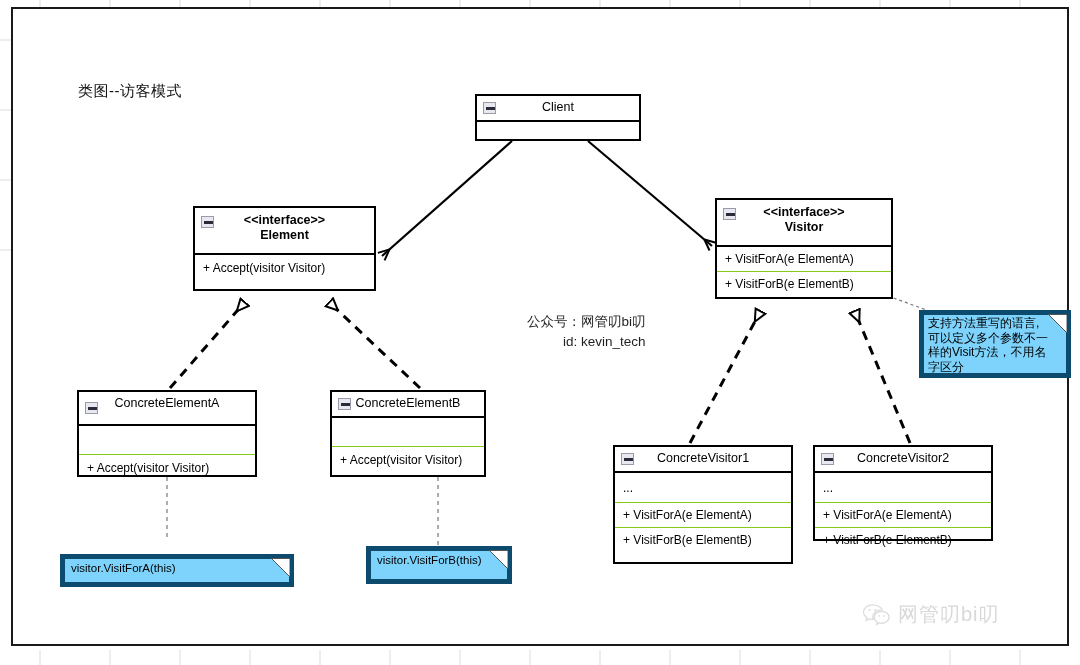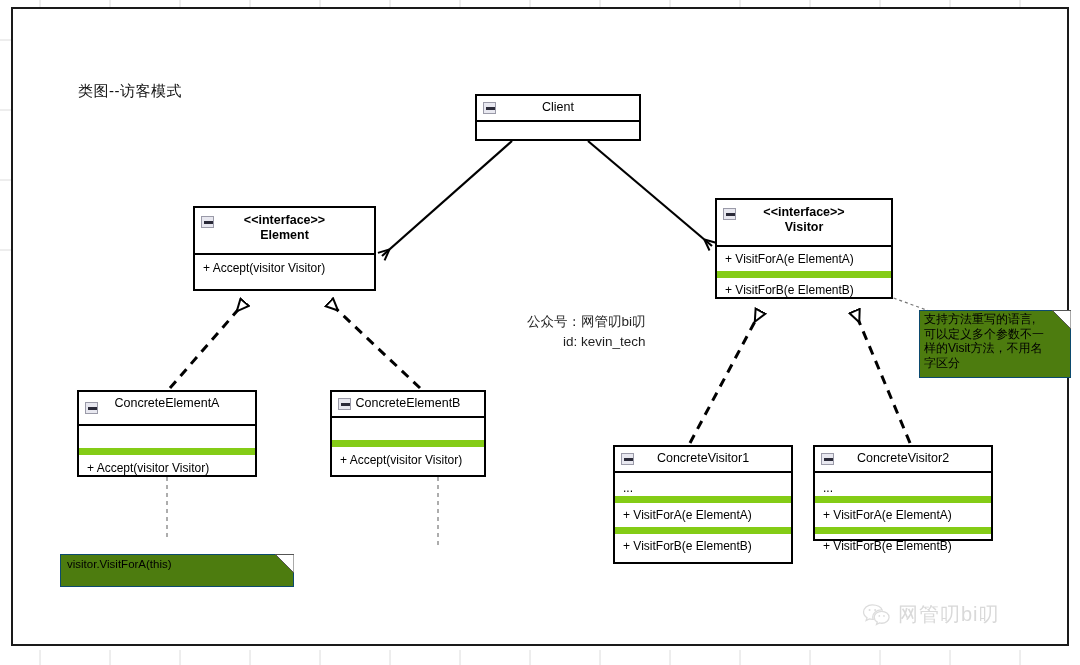--- a/index.html
+++ b/index.html
@@ -54,21 +54,21 @@
     padding: 4px 2px 5px 2px;
     font-size: 12.5px;
     color: #000;
     line-height: 15px;
   }
   .umlbox .hdr.iface { padding-top: 5px; }
   .umlbox .hdr .stereo { display:block; font-weight: bold; font-size: 12.5px;}
   .umlbox .hdr .nm-b { display:block; font-weight: bold; font-size: 12.5px;}
   .umlbox .hdr .nm { display:block; font-size: 12.5px; }
   .umlbox .cmp {
-    border-bottom: 7px solid #84cc16;
+    border-bottom: 1px solid #84cc16;
     font-size: 12px;
     color: #000;
     padding: 6px 8px 6px 8px;
     line-height: 14px;
     white-space: nowrap;
   }
   .umlbox .cmp:last-child { border-bottom: none; }
   .umlbox .cmp.empty { min-height: 22px; }
   .collapse-icon {
     position: absolute;
@@ -80,22 +80,22 @@
   }
   .collapse-icon .bar {
     position: absolute;
     left: 2px; top: 4px;
     width: 9px; height: 3px;
     background: #2a2a38;
   }
   
   .note {
     position: absolute;
-    background: #4d7c0f;
-    border: 1px solid #0c4a6e;
+    background: #7dd3fc;
+    border: 5px solid #0c4a6e;
     font-size: 11.5px;
     color: #000;
     line-height: 15px;
   }
   .note .corner-line {
     position: absolute;
     right: -1px; top: -1px;
     width: 19px; height: 19px;
   }
   .note .ntext {
@@ -280,20 +280,27 @@
   </div>
 
   <div class="note" style="left:60px; top:554px; width:234px; height:33px;">
     <svg class="corner-line" viewBox="0 0 19 19">
       <path d="M0.5,0.5 L19,19 L19,0.5 z" fill="#ffffff" stroke="#555" stroke-width="1"></path>
       <path d="M0.5,0.5 L19,19" stroke="#555" stroke-width="1" fill="none"></path>
     </svg>
     <div class="ntext">visitor.VisitForA(this)</div>
   </div>
 
+  <div class="note" style="left:366px; top:546px; width:146px; height:38px;">
+    <svg class="corner-line" viewBox="0 0 19 19">
+      <path d="M0.5,0.5 L19,19 L19,0.5 z" fill="#ffffff" stroke="#555" stroke-width="1"></path>
+      <path d="M0.5,0.5 L19,19" stroke="#555" stroke-width="1" fill="none"></path>
+    </svg>
+    <div class="ntext">visitor.VisitForB(this)</div>
+  </div>
 
   <div class="note" style="left:919px; top:310px; width:152px; height:68px; line-height:14.5px; font-size:12px;">
     <svg class="corner-line" viewBox="0 0 19 19">
       <path d="M0.5,0.5 L19,19 L19,0.5 z" fill="#ffffff" stroke="#555" stroke-width="1"></path>
       <path d="M0.5,0.5 L19,19" stroke="#555" stroke-width="1" fill="none"></path>
     </svg>
     <div class="ntext" style="padding:1px 4px;">支持方法重写的语言,
 可以定义多个参数不一
 样的Visit方法，不用名
 字区分</div>

